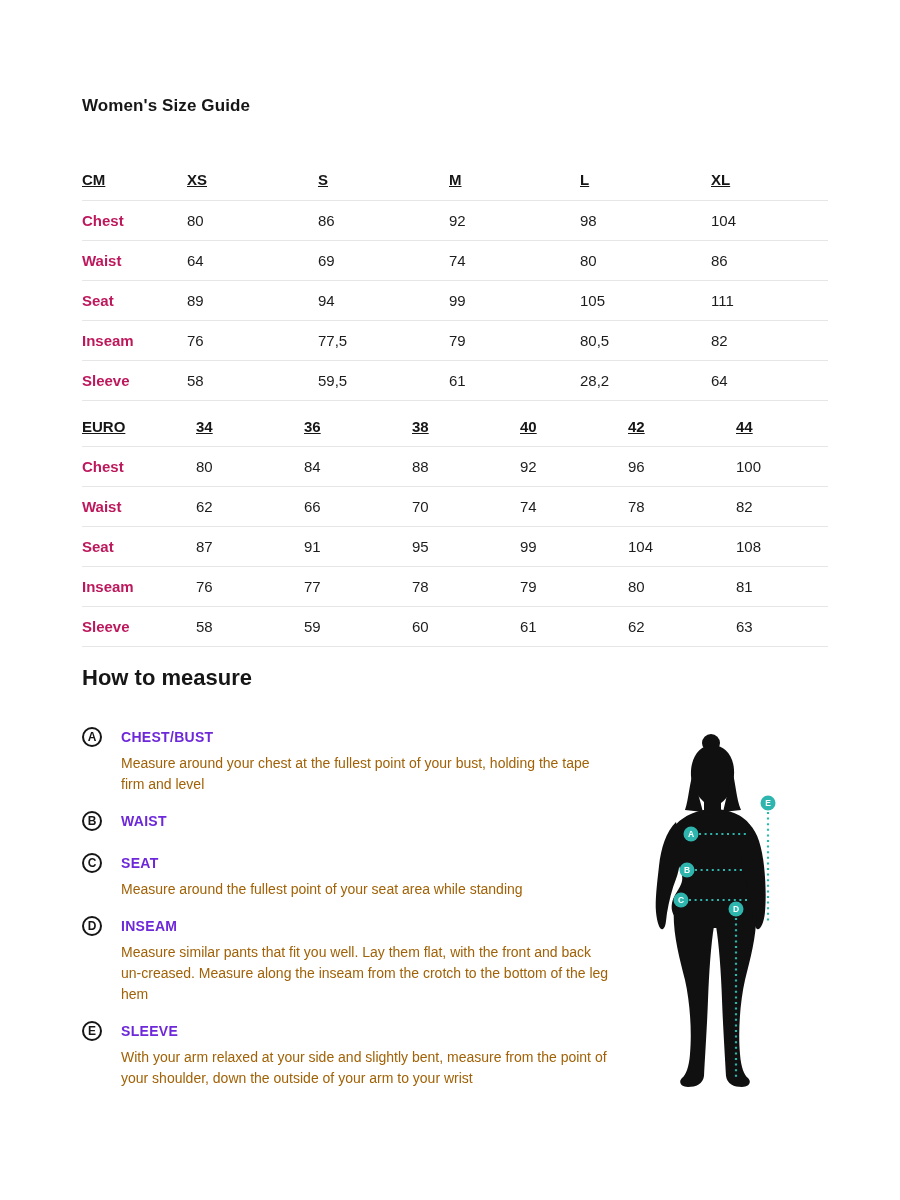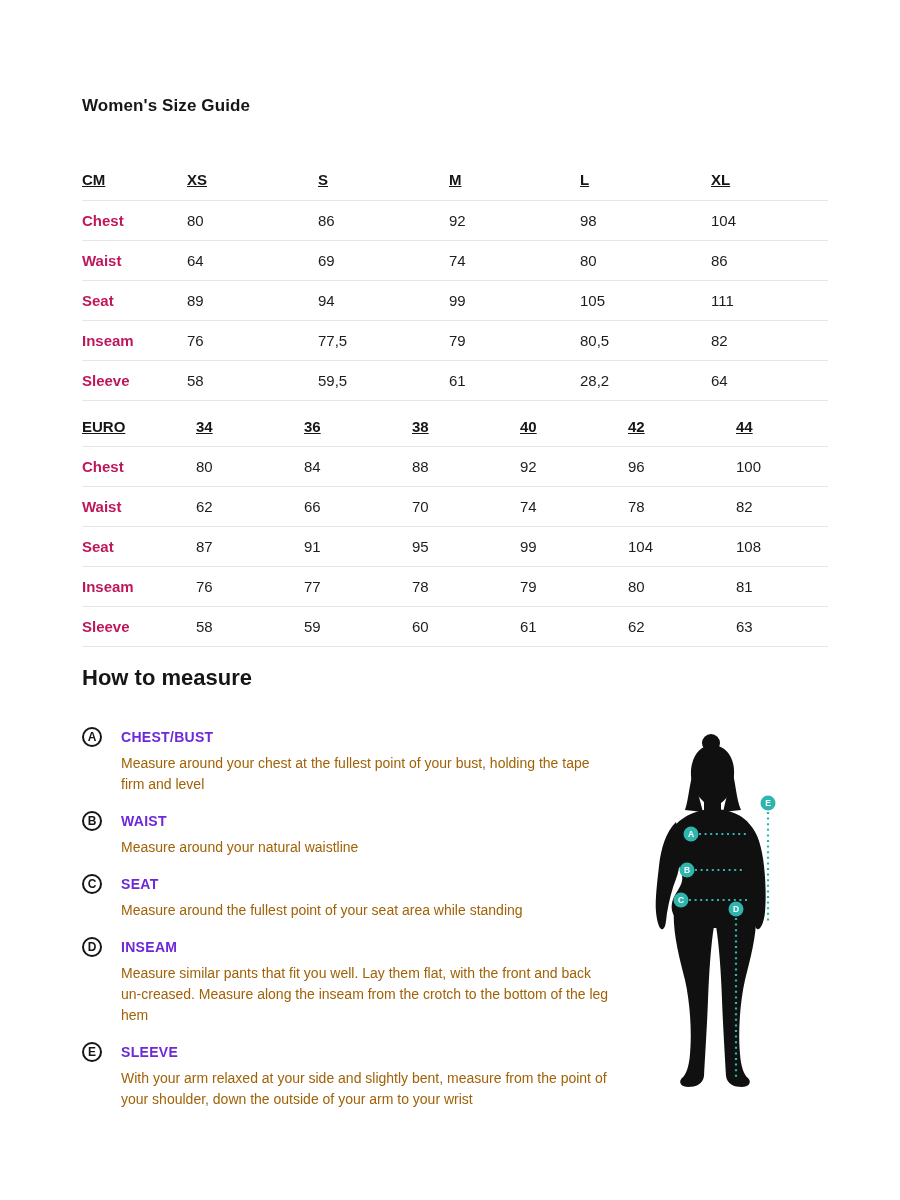--- a/index.html
+++ b/index.html
@@ -202,21 +202,20 @@
         <div class="item-body">
           <div class="item-title">CHEST/BUST</div>
           <div class="item-desc">Measure around your chest at the fullest point of your bust, holding the tape firm and level</div>
         </div>
       </div>
 
       <div class="measure-item">
         <div class="letter-circle">B</div>
         <div class="item-body">
           <div class="item-title">WAIST</div>
-          <div class="item-desc">Measure around your natural waistline</div>
         </div>
       </div>
 
       <div class="measure-item">
         <div class="letter-circle">C</div>
         <div class="item-body">
           <div class="item-title">SEAT</div>
           <div class="item-desc">Measure around the fullest point of your seat area while standing</div>
         </div>
       </div>

